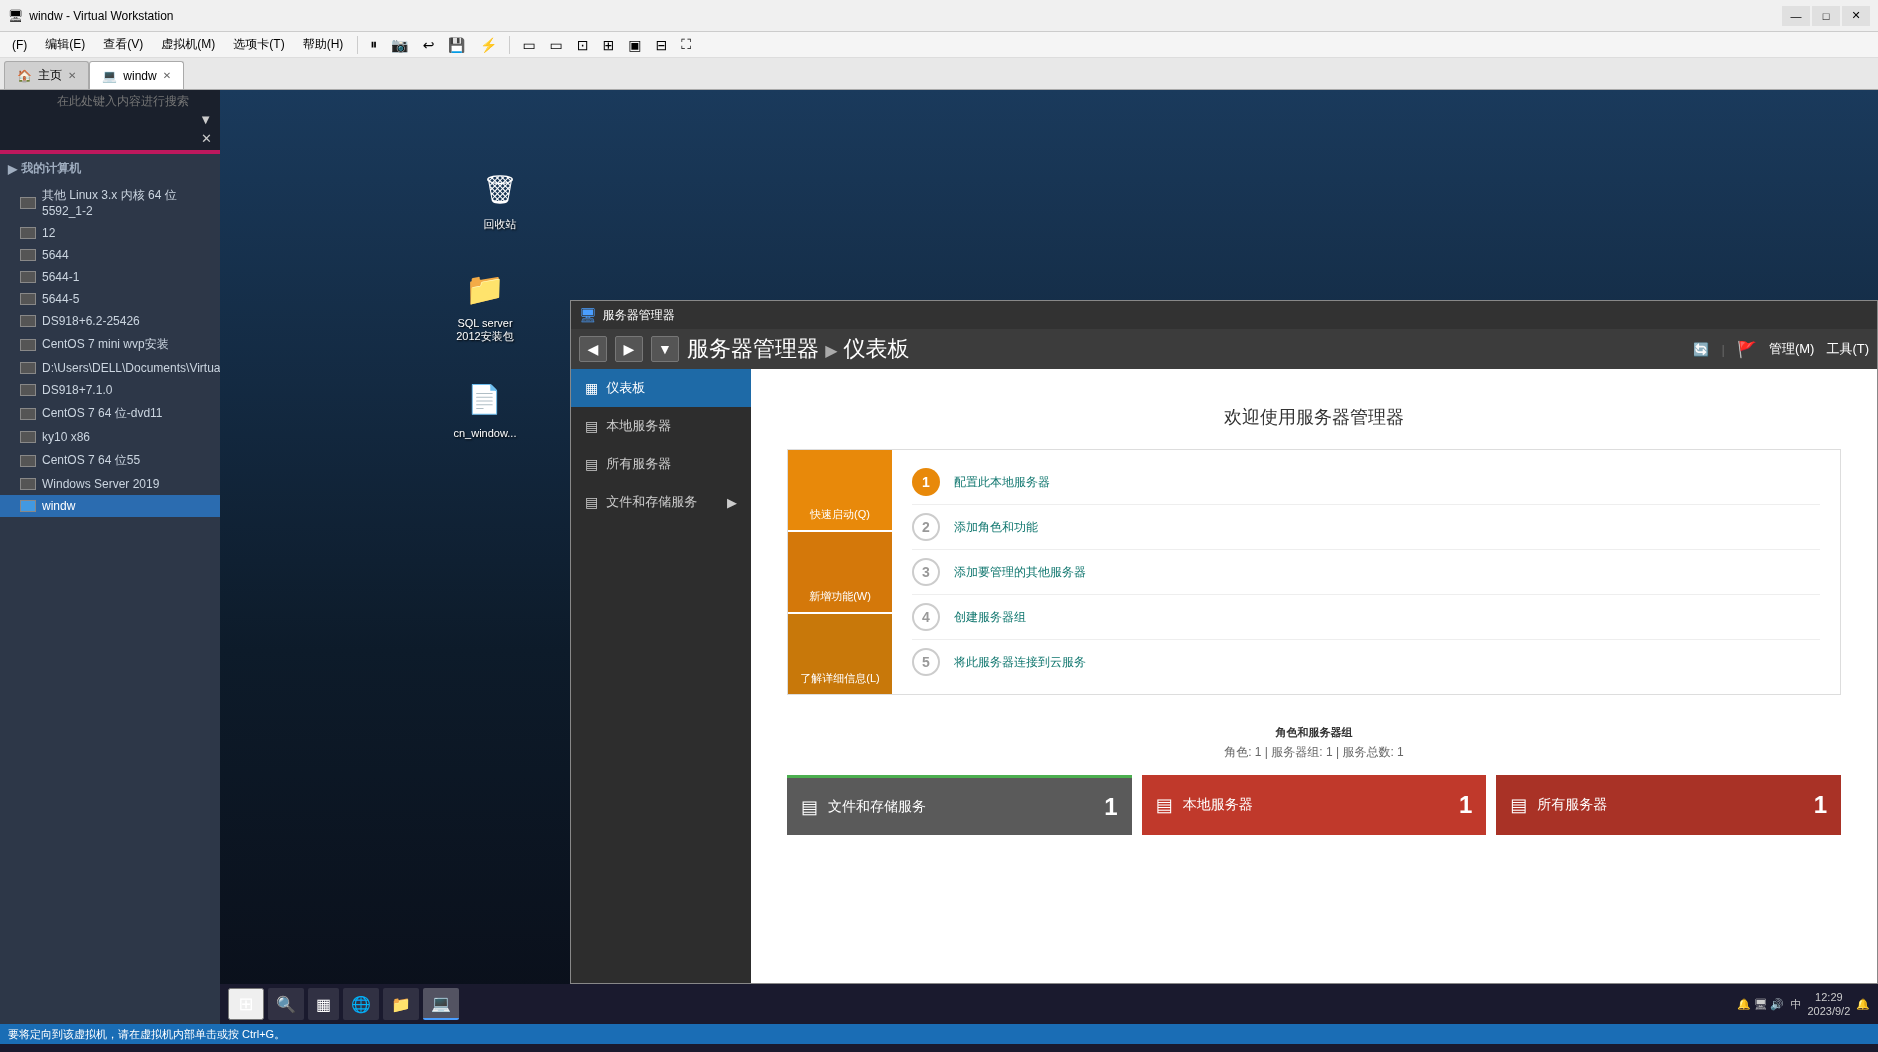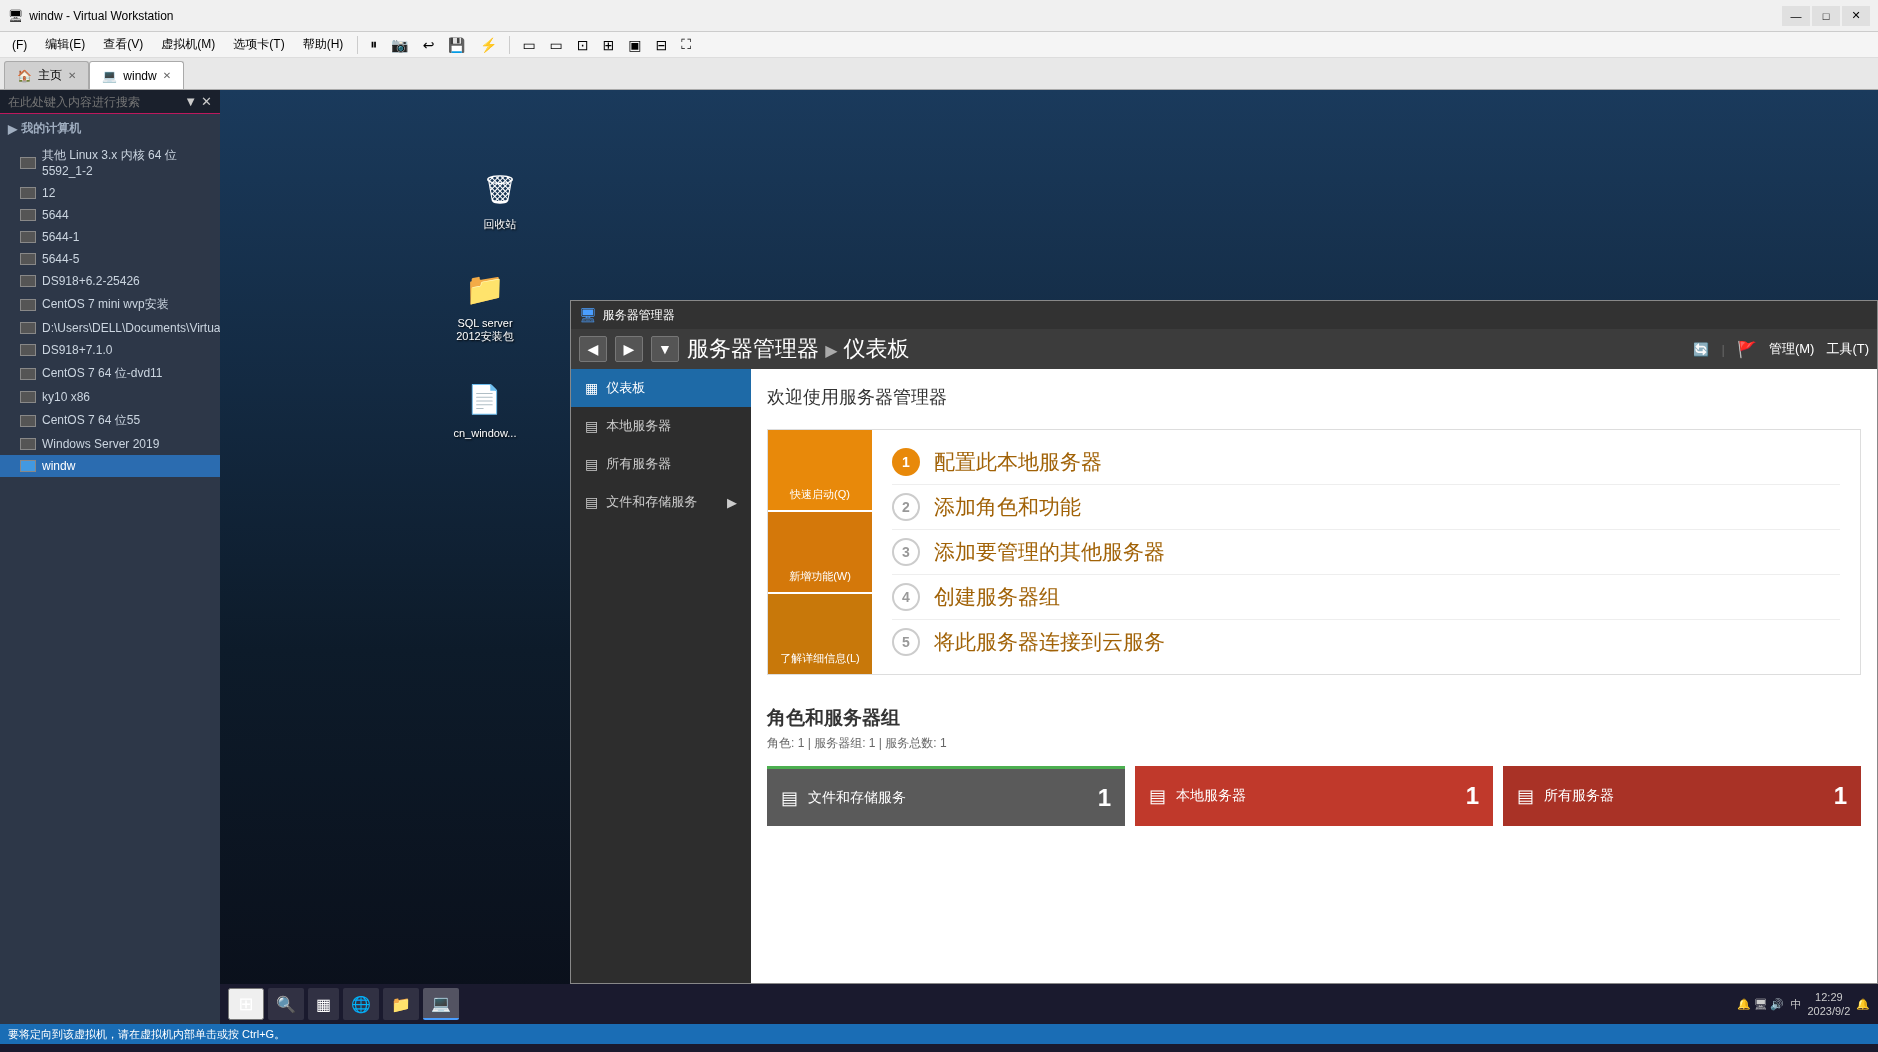--- a/index.html
+++ b/index.html
@@ -68,25 +68,26 @@
     .vm-sidebar {
       width: 220px;
       background: #2d3748;
       color: #ccc;
       display: flex;
       flex-direction: column;
       flex-shrink: 0;
     }
     .vm-search {
       display: flex;
-      align-items: center;
+      align-items: flex-end;
       background: #1a202c;
-      border-bottom: 1px solid #be185d;
+      border-bottom: 4px solid #be185d;
       padding: 4px 8px;
       gap: 4px;
+      flex-direction: column;
     }
     .vm-search input {
       background: transparent;
       border: none;
       color: #ccc;
       font-size: 12px;
       outline: none;
       flex: 1;
     }
     .vm-list { overflow-y: auto; flex: 1; }
@@ -215,21 +216,22 @@
       gap: 8px;
     }
     .sm-nav-item.active { background: #1e6aa7; color: white; }
     .sm-nav-icon { font-size: 14px; }
 
     
     .sm-content {
       flex: 1;
       background: white;
       overflow-y: auto;
-      padding: 16px;
+      padding: 36px;
+      text-align: center;
     }
     .sm-welcome-title {
       font-size: 18px;
       color: #333;
       margin-bottom: 20px;
       font-weight: normal;
     }
 
     
     .quick-start-container {
@@ -288,29 +290,29 @@
       font-size: 14px;
       font-weight: bold;
       flex-shrink: 0;
     }
     .qs-number.gray {
       background: transparent;
       color: #999;
       border: 2px solid #ccc;
     }
     .qs-link {
-      color: #a16207;
-      font-size: 21px;
+      color: #0f766e;
+      font-size: 12px;
       cursor: pointer;
       text-decoration: none;
     }
 
     
     .roles-section { margin-top: 20px; }
-    .roles-title { font-size: 19px; font-weight: bold; color: #333; margin-bottom: 4px; }
+    .roles-title { font-size: 11px; font-weight: bold; color: #333; margin-bottom: 4px; }
     .roles-subtitle { font-size: 12px; color: #666; margin-bottom: 14px; }
     .roles-cards { display: flex; gap: 10px; }
     .role-card {
       flex: 1;
       height: 60px;
       display: flex;
       align-items: center;
       padding: 0 14px;
       gap: 10px;
       color: white;

